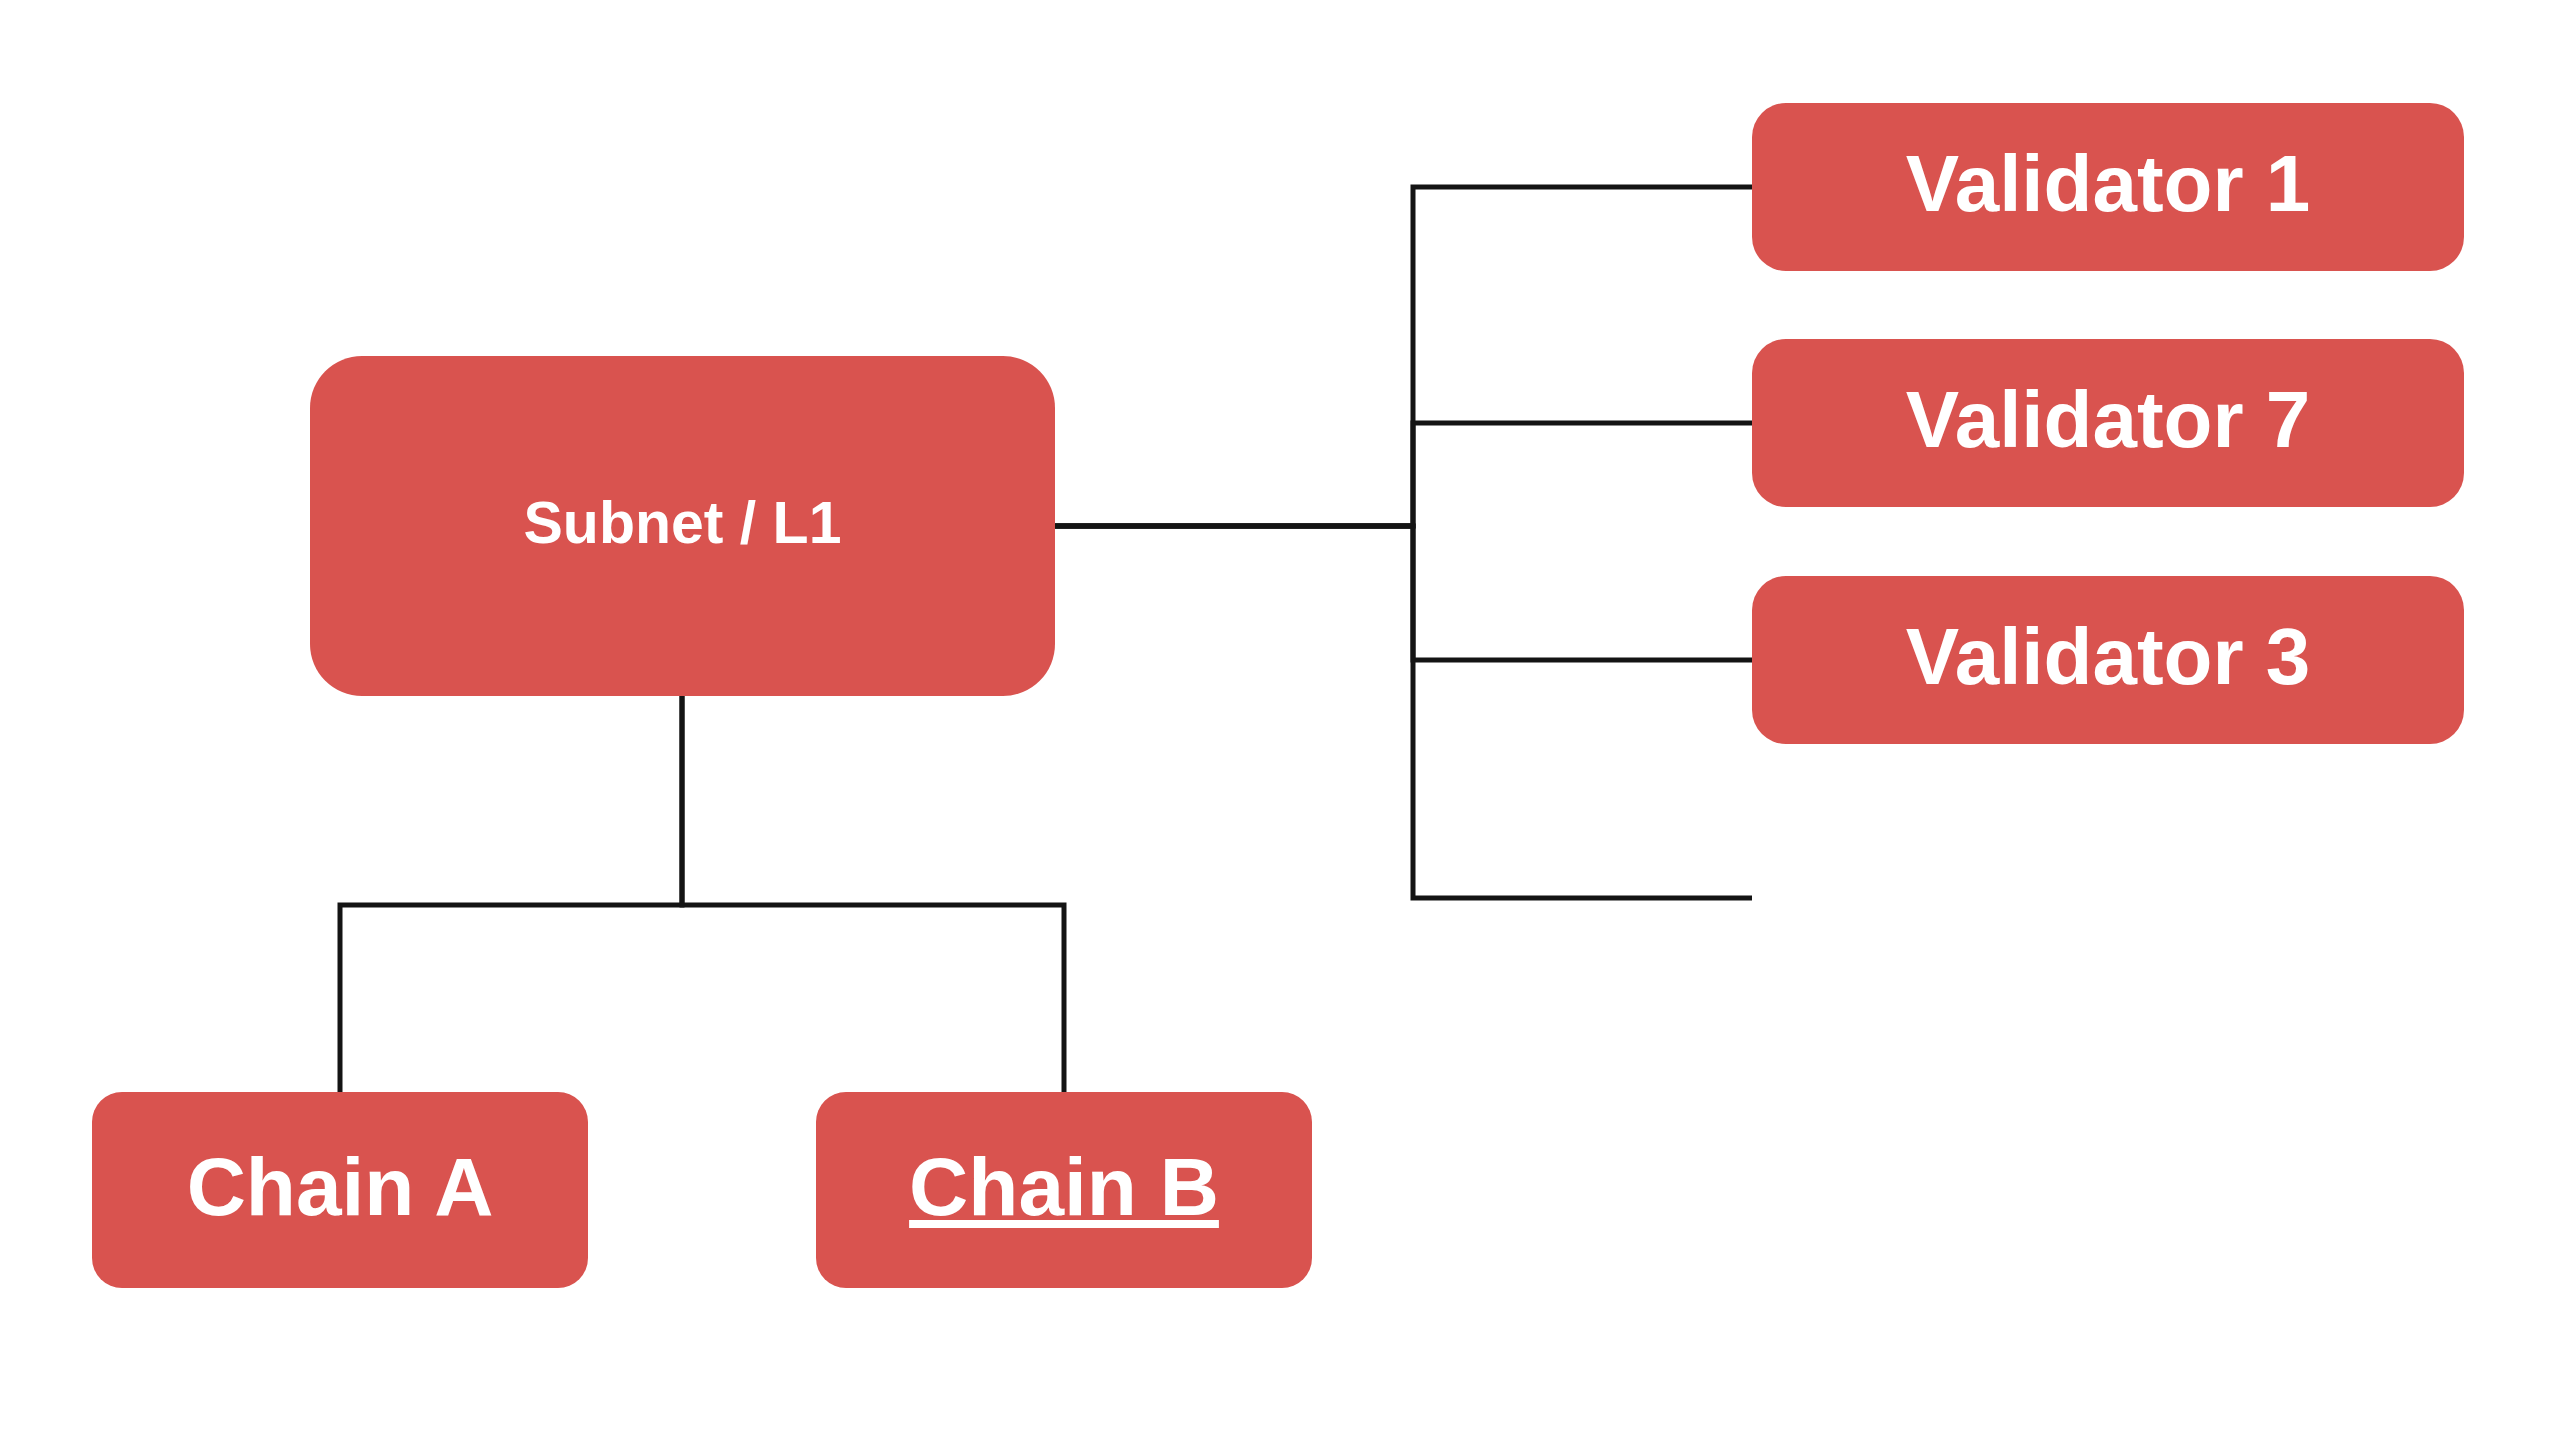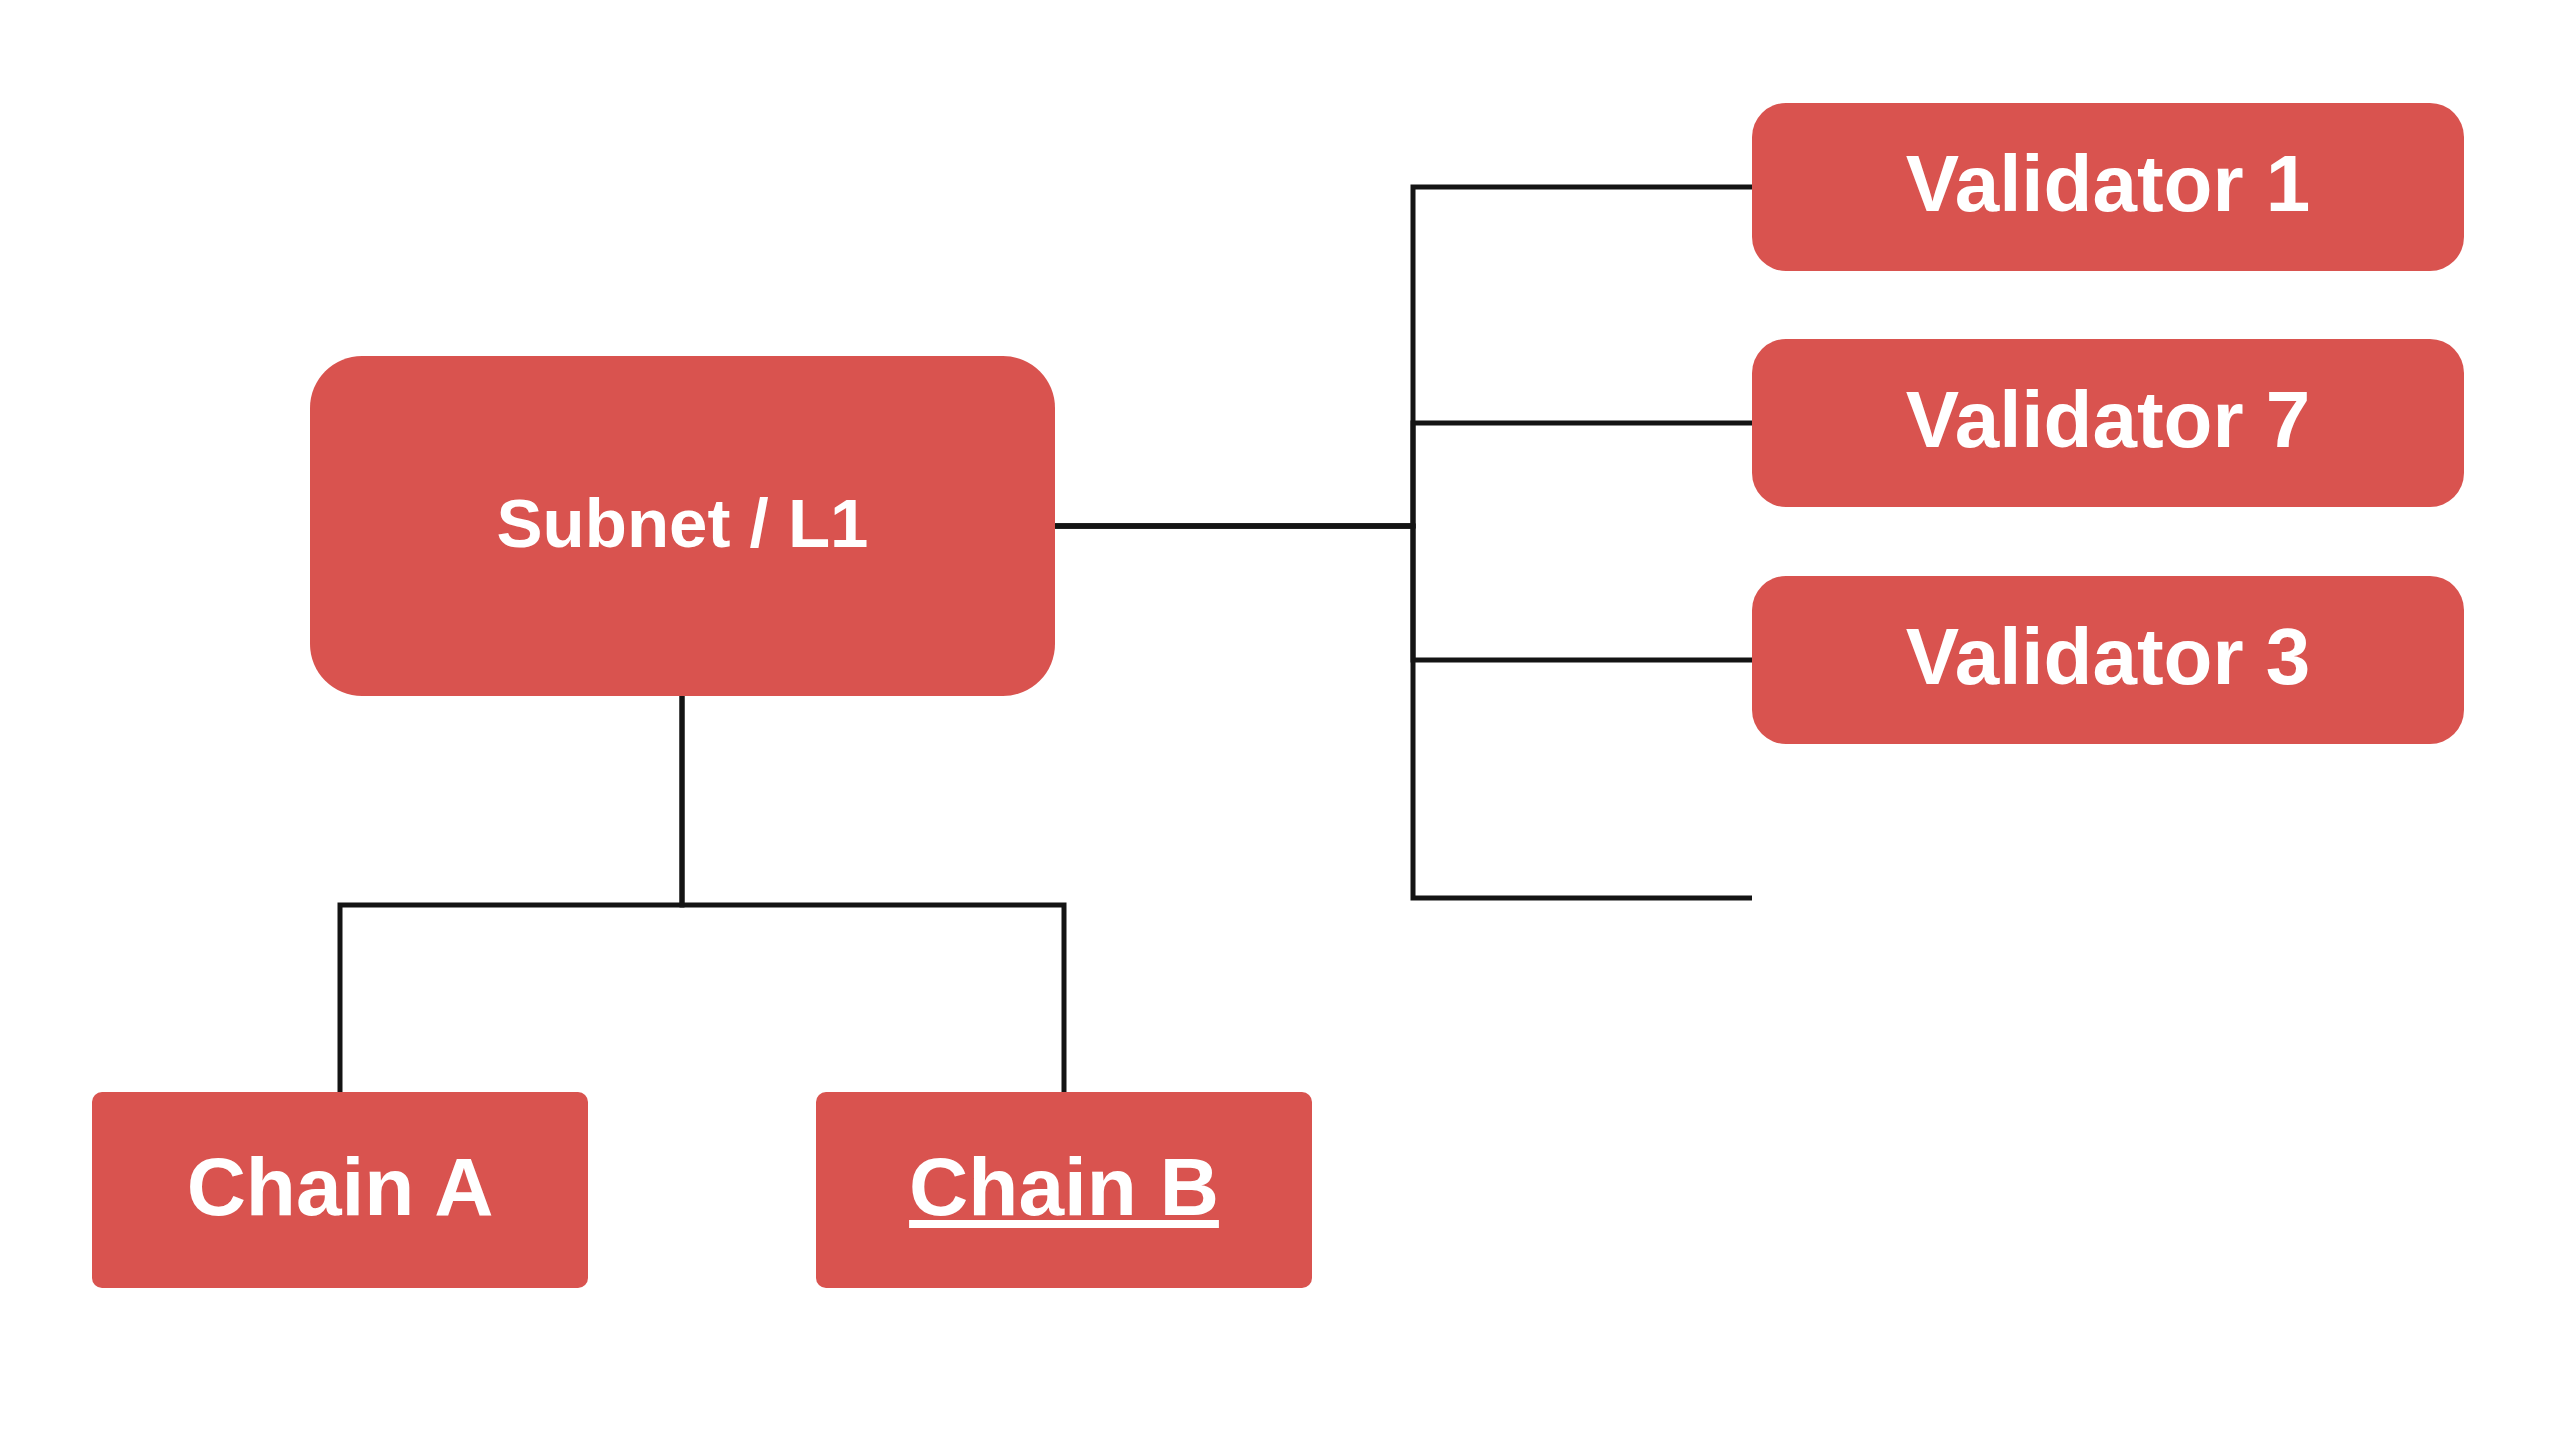--- a/index.html
+++ b/index.html
@@ -43,36 +43,36 @@
   .node .label {
     display: block;
     white-space: nowrap;
     line-height: 1;
     padding-bottom: 6px;
   }
   .n-subnet {
     left: 310px; top: 356px;
     width: 745px; height: 340px;
     border-radius: 52px;
-    font-size: 69px;
+    font-size: 59px;
   }
   .n-validator {
     left: 1752px;
     width: 712px; height: 168px;
     border-radius: 34px;
     font-size: 80px;
   }
   .n-v1 { top: 103px; }
   .n-v2 { top: 339px; }
   .n-v3 { top: 576px; }
   .n-v4 { top: 814px; }
   .n-chain {
     top: 1092px;
     width: 496px; height: 196px;
-    border-radius: 10px;
+    border-radius: 30px;
     font-size: 82px;
   }
   .n-chain-a { left: 92px; }
   .n-chain-b { left: 816px; text-decoration: underline; }
 </style>
 </head>
 <body>
 
 <div class="canvas">
 

